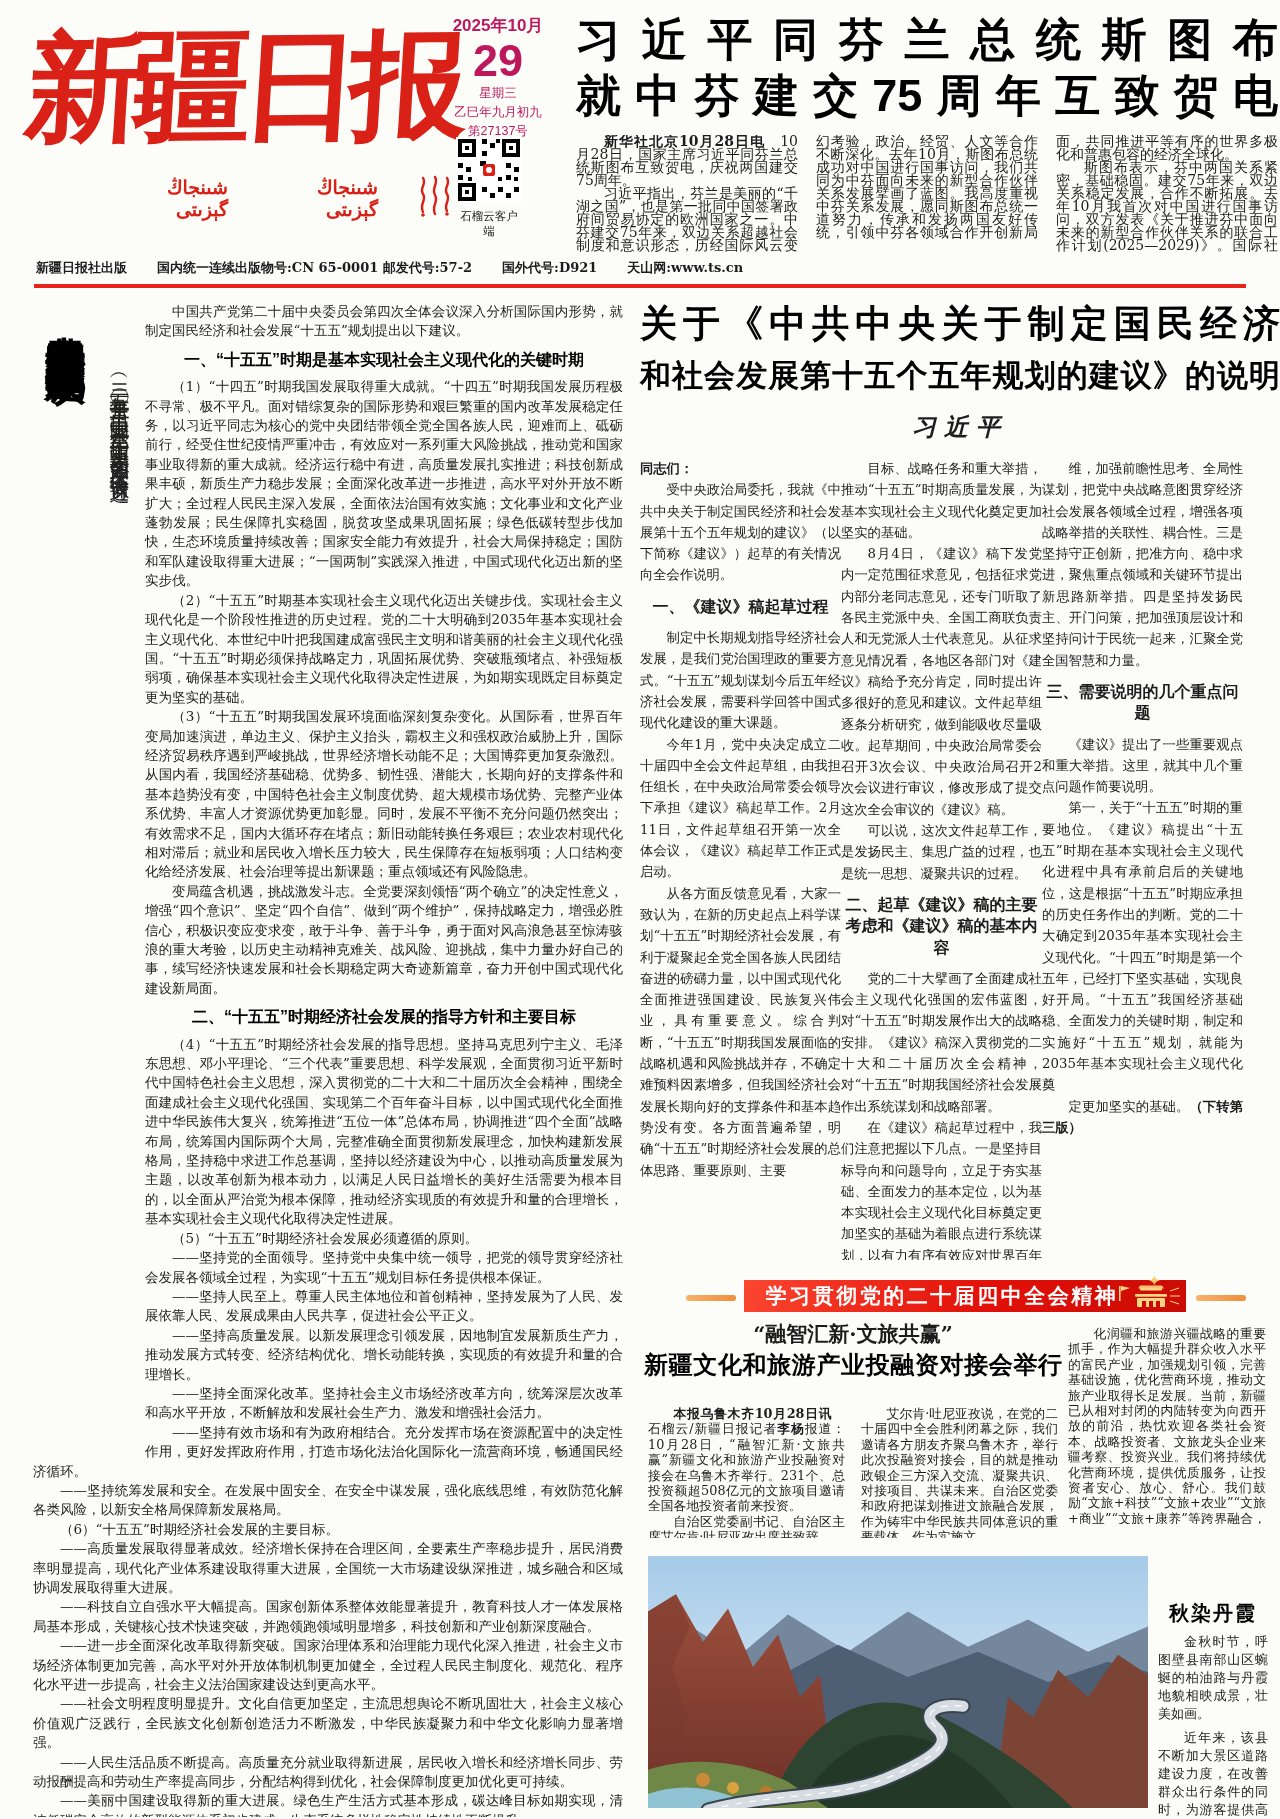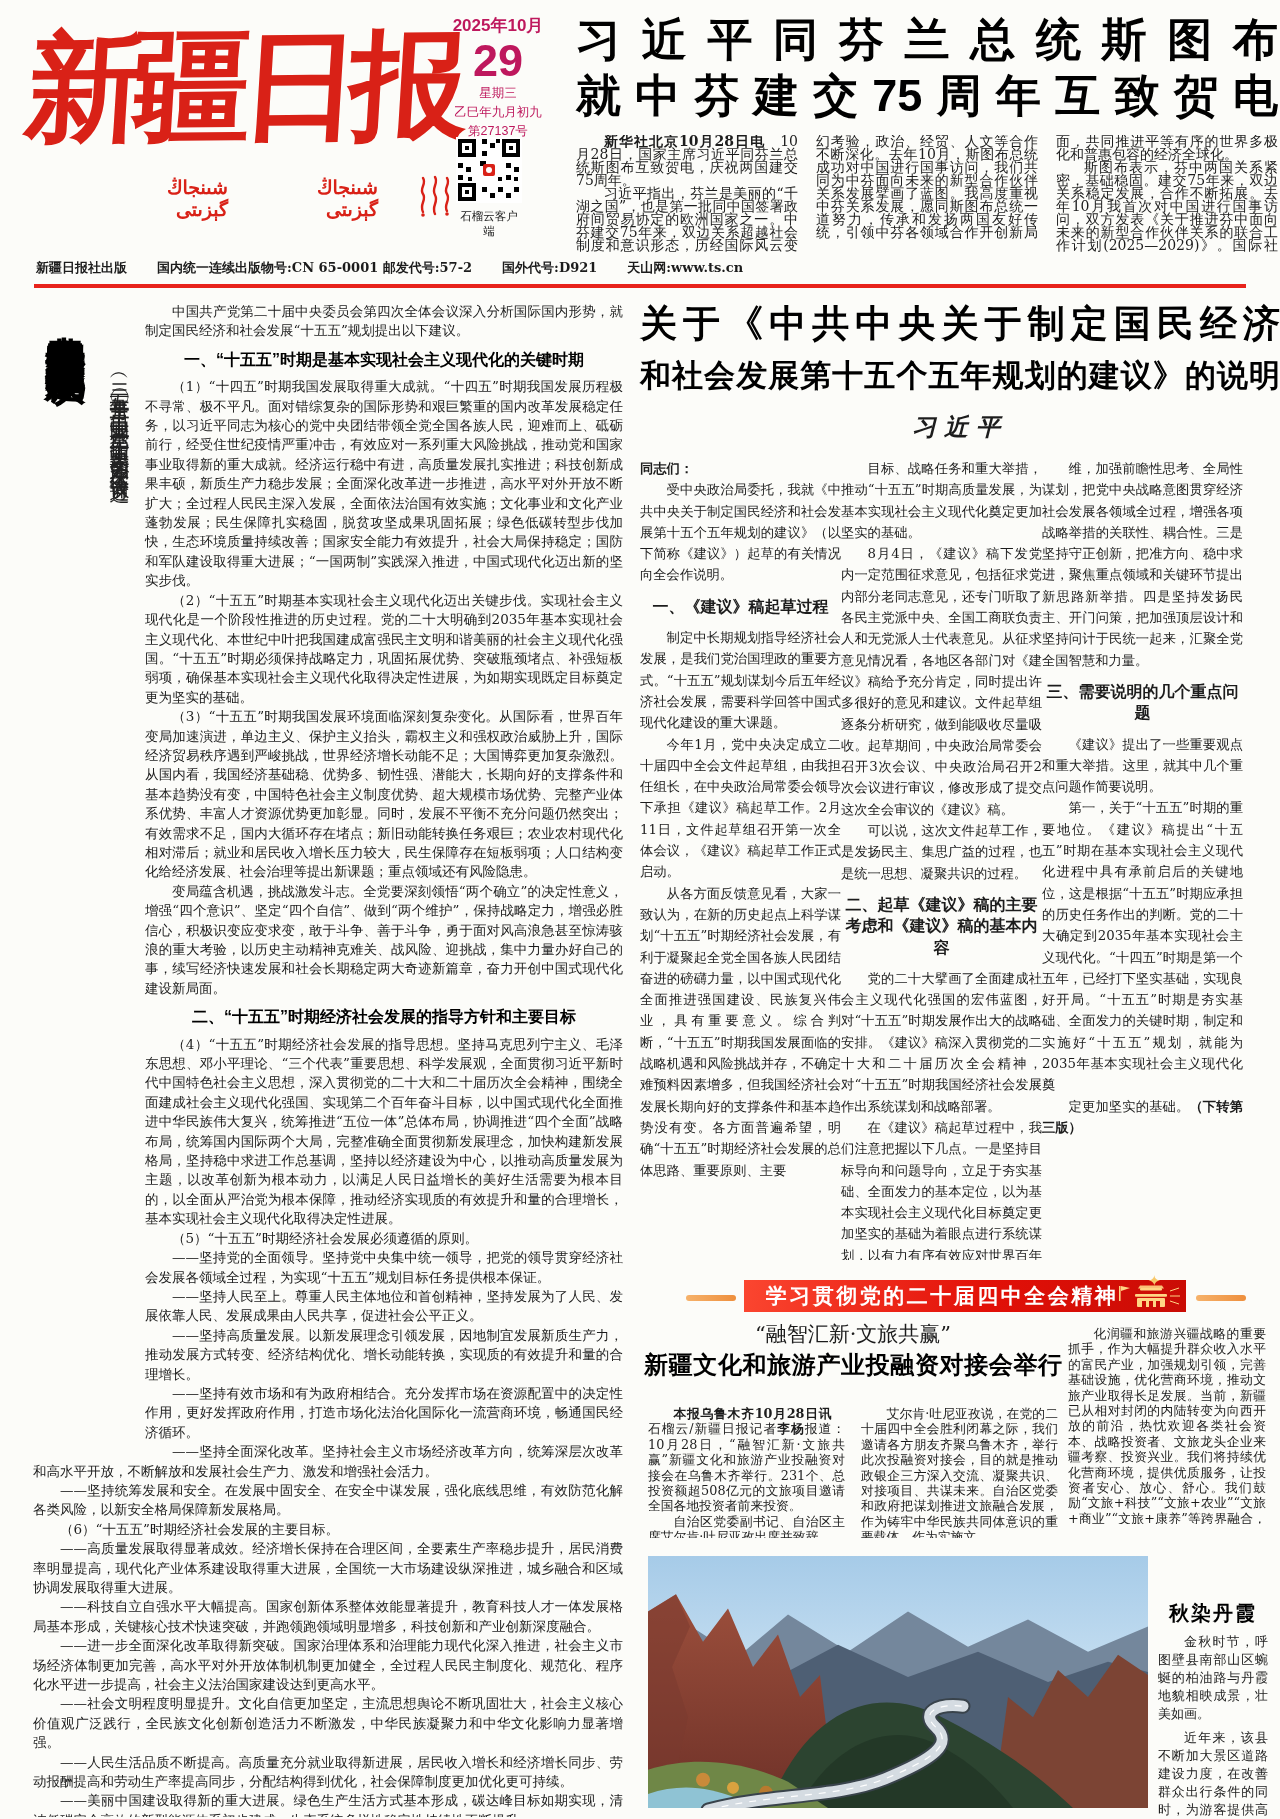--- a/index.html
+++ b/index.html
@@ -70,21 +70,21 @@
   .dash-left{left:46px;}.dash-right{left:556px;}
   .banner{position:absolute;left:104px;top:0;width:442px;height:32px;
     background:linear-gradient(100deg,#fb4630,#e21008 55%,#c90c05);
     color:#fff;display:flex;align-items:center;justify-content:center;padding-right:46px;box-sizing:border-box;
     font-family:"Liberation Sans",sans-serif;font-weight:bold;font-size:21px;letter-spacing:2.5px;}
   .gate-icon{position:absolute;right:4px;top:3px;}
   .sparkle{position:absolute;left:508px;top:-8px;color:#f8c86a;font-size:15px;}
 
   
   .tour-kicker{position:absolute;left:648px;top:1320px;width:410px;text-align:center;
-    font-size:21px;font-weight:normal;}
+    font-size:21px;font-weight:bold;}
   .tour-headline{position:absolute;left:644px;top:1349px;width:418px;
     font-family:"Liberation Sans",sans-serif;font-weight:900;font-size:24px;line-height:32px;
     text-align:justify;text-align-last:justify;color:#000;}
   .tour-cols{position:absolute;left:648px;top:1406px;width:410px;height:132px;display:flex;gap:16px;
     overflow:hidden;font-size:12.8px;line-height:15.4px;text-align:justify;}
   .tour-col{width:197px;overflow:hidden;}
   .tour-col p,.tour-col3 p{margin:0;text-indent:2em;}
   .tour-col3{position:absolute;left:1068px;top:1326px;width:198px;height:198px;overflow:hidden;
     font-size:12.8px;line-height:15.4px;text-align:justify;}
 
@@ -205,22 +205,22 @@
       <p>（2）“十五五”时期基本实现社会主义现代化迈出关键步伐。实现社会主义现代化是一个阶段性推进的历史过程。党的二十大明确到2035年基本实现社会主义现代化、本世纪中叶把我国建成富强民主文明和谐美丽的社会主义现代化强国。“十五五”时期必须保持战略定力，巩固拓展优势、突破瓶颈堵点、补强短板弱项，确保基本实现社会主义现代化取得决定性进展，为如期实现既定目标奠定更为坚实的基础。</p>
       <p>（3）“十五五”时期我国发展环境面临深刻复杂变化。从国际看，世界百年变局加速演进，单边主义、保护主义抬头，霸权主义和强权政治威胁上升，国际经济贸易秩序遇到严峻挑战，世界经济增长动能不足；大国博弈更加复杂激烈。从国内看，我国经济基础稳、优势多、韧性强、潜能大，长期向好的支撑条件和基本趋势没有变，中国特色社会主义制度优势、超大规模市场优势、完整产业体系优势、丰富人才资源优势更加彰显。同时，发展不平衡不充分问题仍然突出；有效需求不足，国内大循环存在堵点；新旧动能转换任务艰巨；农业农村现代化相对滞后；就业和居民收入增长压力较大，民生保障存在短板弱项；人口结构变化给经济发展、社会治理等提出新课题；重点领域还有风险隐患。</p>
       <p>变局蕴含机遇，挑战激发斗志。全党要深刻领悟“两个确立”的决定性意义，增强“四个意识”、坚定“四个自信”、做到“两个维护”，保持战略定力，增强必胜信心，积极识变应变求变，敢于斗争、善于斗争，勇于面对风高浪急甚至惊涛骇浪的重大考验，以历史主动精神克难关、战风险、迎挑战，集中力量办好自己的事，续写经济快速发展和社会长期稳定两大奇迹新篇章，奋力开创中国式现代化建设新局面。</p>
       <div class="doc-h">二、“十五五”时期经济社会发展的指导方针和主要目标</div>
       <p>（4）“十五五”时期经济社会发展的指导思想。坚持马克思列宁主义、毛泽东思想、邓小平理论、“三个代表”重要思想、科学发展观，全面贯彻习近平新时代中国特色社会主义思想，深入贯彻党的二十大和二十届历次全会精神，围绕全面建成社会主义现代化强国、实现第二个百年奋斗目标，以中国式现代化全面推进中华民族伟大复兴，统筹推进“五位一体”总体布局，协调推进“四个全面”战略布局，统筹国内国际两个大局，完整准确全面贯彻新发展理念，加快构建新发展格局，坚持稳中求进工作总基调，坚持以经济建设为中心，以推动高质量发展为主题，以改革创新为根本动力，以满足人民日益增长的美好生活需要为根本目的，以全面从严治党为根本保障，推动经济实现质的有效提升和量的合理增长，基本实现社会主义现代化取得决定性进展。</p>
       <p>（5）“十五五”时期经济社会发展必须遵循的原则。</p>
       <div>
           <p>——坚持党的全面领导。坚持党中央集中统一领导，把党的领导贯穿经济社会发展各领域全过程，为实现“十五五”规划目标任务提供根本保证。</p>
           <p>——坚持人民至上。尊重人民主体地位和首创精神，坚持发展为了人民、发展依靠人民、发展成果由人民共享，促进社会公平正义。</p>
           <p>——坚持高质量发展。以新发展理念引领发展，因地制宜发展新质生产力，推动发展方式转变、经济结构优化、增长动能转换，实现质的有效提升和量的合理增长。</p>
+          <p>——坚持全面深化改革。坚持社会主义市场经济改革方向，统筹深层次改革和高水平开放，不断解放和发展社会生产力、激发和增强社会活力。</p>
           <p>——坚持有效市场和有为政府相结合。充分发挥市场在资源配置中的决定性作用，更好发挥政府作用，打造市场化法治化国际化一流营商环境，畅通国民经济循环。</p>
-          <p>——坚持全面深化改革。坚持社会主义市场经济改革方向，统筹深层次改革和高水平开放，不断解放和发展社会生产力、激发和增强社会活力。</p>
           <p>——坚持统筹发展和安全。在发展中固安全、在安全中谋发展，强化底线思维，有效防范化解各类风险，以新安全格局保障新发展格局。</p>
         </div>
       <p>（6）“十五五”时期经济社会发展的主要目标。</p>
       <div>
           <p>——高质量发展取得显著成效。经济增长保持在合理区间，全要素生产率稳步提升，居民消费率明显提高，现代化产业体系建设取得重大进展，全国统一大市场建设纵深推进，城乡融合和区域协调发展取得重大进展。</p>
           <p>——科技自立自强水平大幅提高。国家创新体系整体效能显著提升，教育科技人才一体发展格局基本形成，关键核心技术快速突破，并跑领跑领域明显增多，科技创新和产业创新深度融合。</p>
           <p>——进一步全面深化改革取得新突破。国家治理体系和治理能力现代化深入推进，社会主义市场经济体制更加完善，高水平对外开放体制机制更加健全，全过程人民民主制度化、规范化、程序化水平进一步提高，社会主义法治国家建设达到更高水平。</p>
           <p>——社会文明程度明显提升。文化自信更加坚定，主流思想舆论不断巩固壮大，社会主义核心价值观广泛践行，全民族文化创新创造活力不断激发，中华民族凝聚力和中华文化影响力显著增强。</p>
           <p>——人民生活品质不断提高。高质量充分就业取得新进展，居民收入增长和经济增长同步、劳动报酬提高和劳动生产率提高同步，分配结构得到优化，社会保障制度更加优化更可持续。</p>
           <p>——美丽中国建设取得新的重大进展。绿色生产生活方式基本形成，碳达峰目标如期实现，清洁低碳安全高效的新型能源体系初步建成，生态系统多样性稳定性持续性不断提升。</p>
@@ -256,21 +256,21 @@
             <p>在《建议》稿起草过程中，我们注意把握以下几点。一是坚持目标导向和问题导向，立足于夯实基础、全面发力的基本定位，以为基本实现社会主义现代化目标奠定更加坚实的基础为着眼点进行系统谋划，以有力有序有效应对世界百年变局的新形势和发展中突出问题为着力点补短板、强弱项。二是坚持系统思</p>
           </div>
       </div>
       <div class="exp-col">
         <div>
             <p>维，加强前瞻性思考、全局性谋划，把党中央战略意图贯穿经济社会发展各领域全过程，增强各项战略举措的关联性、耦合性。三是坚持守正创新，把准方向、稳中求进，聚焦重点领域和关键环节提出新思路新举措。四是坚持发扬民主、开门问策，把加强顶层设计和坚持问计于民统一起来，汇聚全党全国智慧和力量。</p>
           </div>
         <div class="exp-colh">三、需要说明的几个重点问题</div>
         <div>
             <p>《建议》提出了一些重要观点和重大举措。这里，就其中几个重点问题作简要说明。</p>
-            <p>第一，关于“十五五”时期的重要地位。《建议》稿提出“十五五”时期在基本实现社会主义现代化进程中具有承前启后的关键地位，这是根据“十五五”时期应承担的历史任务作出的判断。党的二十大确定到2035年基本实现社会主义现代化。“十四五”时期是第一个五年，已经打下坚实基础，实现良好开局。“十五五”时期是夯实基础、全面发力的关键时期，制定和实施好“十五五”规划，就能为2035年基本实现社会主义现代化奠</p>
+            <p>第一，关于“十五五”时期的重要地位。《建议》稿提出“十五五”时期在基本实现社会主义现代化进程中具有承前启后的关键地位，这是根据“十五五”时期应承担的历史任务作出的判断。党的二十大确定到2035年基本实现社会主义现代化。“十四五”时期是第一个五年，已经打下坚实基础，实现良好开局。“十五五”我国经济基础稳、全面发力的关键时期，制定和实施好“十五五”规划，就能为2035年基本实现社会主义现代化奠</p>
           </div>
         <p><span>定更加坚实的基础。</span><span class="jump">（下转第三版）</span></p>
       </div>
     </div>
   </div>
 
   <div class="banner-area">
     <div class="dash dash-left"></div>
     <div class="banner">
       <span>学习贯彻党的二十届四中全会精神</span>

